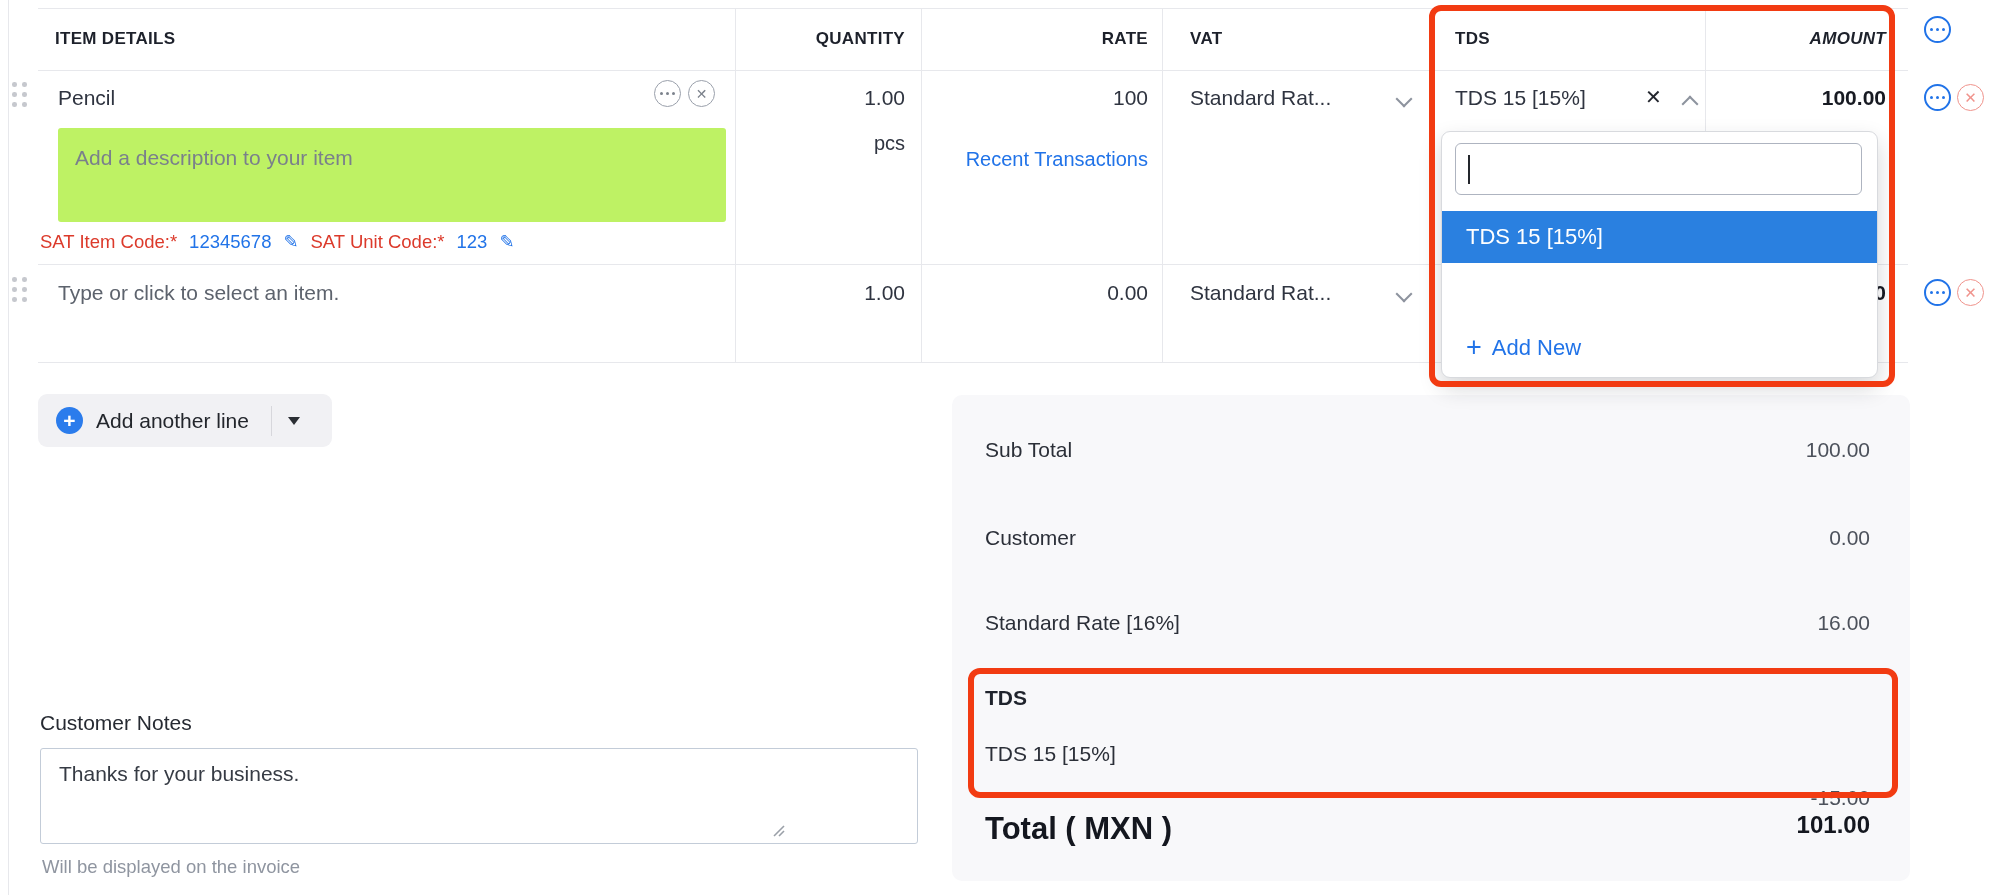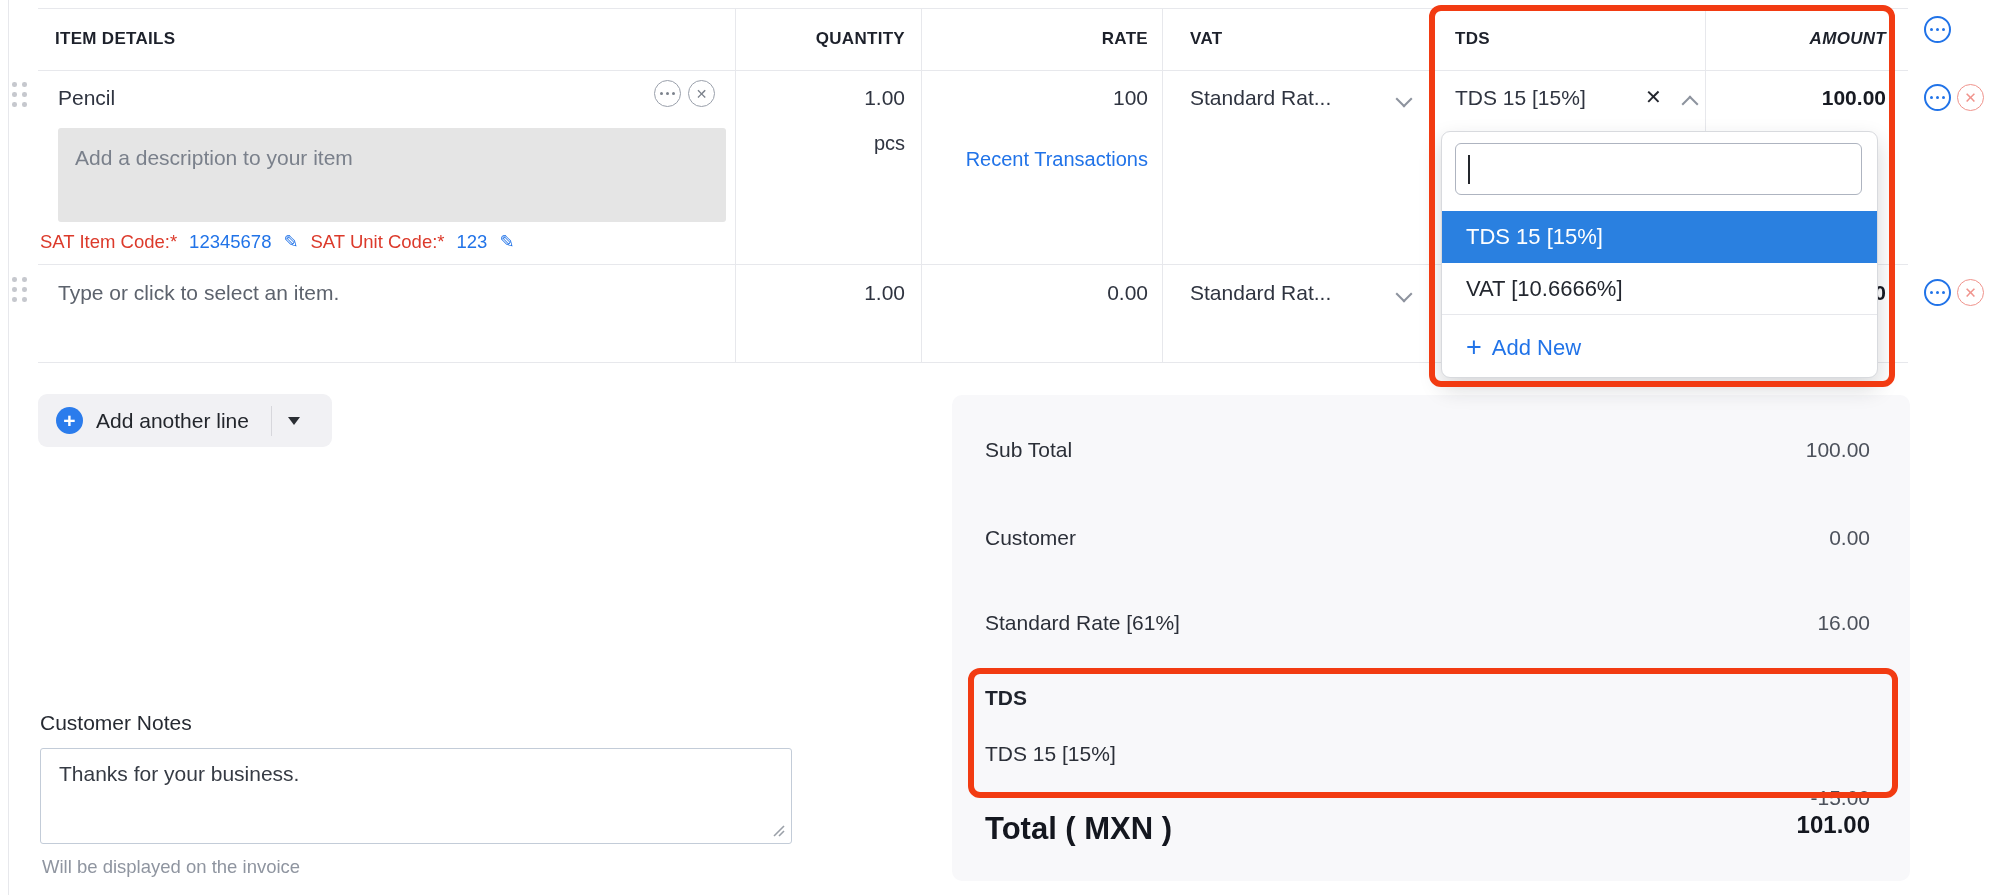--- a/index.html
+++ b/index.html
@@ -37,21 +37,21 @@
   .gray .dots i{background:#7c828c;}
   .blue .dots i{background:var(--accent-blue);}
   .xg{font-size:14px;line-height:1;color:#7c828c;}
   .xr{font-size:15px;line-height:1;color:var(--soft-danger-red);}
   
   .chev{position:absolute;width:10px;height:10px;border-right:2.3px solid #8d939e;border-bottom:2.3px solid #8d939e;cursor:pointer;}
   .chev.down{transform:rotate(45deg);}
   .chev.up{transform:rotate(-135deg);}
   .caret{width:0;height:0;border-left:6.5px solid transparent;border-right:6.5px solid transparent;border-top:8px solid #2b2e34;}
   
-  .descbox{position:absolute;background:#e5e5e5;border-radius:3px;cursor:text;}
+  .descbox{position:absolute;background:#bef264;border-radius:3px;cursor:text;}
   
   .annot{position:absolute;border:6px solid var(--annotation-red);border-radius:12px;z-index:40;pointer-events:none;box-sizing:border-box;}
   
   .ddpanel{position:absolute;background:#fff;border:1px solid #d8dade;border-radius:9px;z-index:30;
            box-shadow:0 10px 22px rgba(25,31,45,.18);box-sizing:border-box;}
   .ddsearch{position:absolute;left:13px;top:11px;width:407px;height:52px;border:1.5px solid #aeb4c0;border-radius:6px;
             box-sizing:border-box;font-size:22px;padding:0 12px;outline:none;font-family:inherit;background:#fff;}
   .ddcursor{position:absolute;left:26px;top:23px;width:2px;height:29px;background:#23262c;}
   .ddopt{position:absolute;left:0;width:100%;height:52px;line-height:52px;font-size:22px;padding-left:24px;
          box-sizing:border-box;white-space:nowrap;cursor:pointer;}
@@ -73,21 +73,21 @@
   .slabel{position:absolute;left:33px;font-size:21px;color:#2b2f38;white-space:nowrap;}
   .svalue{position:absolute;right:40px;font-size:21px;color:#4c515b;text-align:right;white-space:nowrap;}
   .discount-ctl{position:absolute;left:313px;top:117px;width:228px;height:56px;border:1px solid #c7ccd4;border-radius:7px;
                 display:flex;overflow:hidden;background:#fff;box-sizing:border-box;}
   .discount-ctl input{flex:1;min-width:0;border:none;outline:none;font-size:20px;padding:0 10px;font-family:inherit;}
   .discount-ctl .cur{width:114px;background:#ededf0;border-left:1px solid #c7ccd4;display:flex;align-items:center;
                      justify-content:center;gap:9px;font-size:20px;color:#23272e;cursor:pointer;}
   .discount-ctl .caret{border-left-width:5.5px;border-right-width:5.5px;border-top-width:7px;}
   
   .noteslabel{position:absolute;left:40px;top:711px;font-size:21px;color:#262a32;}
-  .notesarea{position:absolute;left:40px;top:748px;width:752px;height:96px;border:1px solid #c3ccd8;border-radius:3px;
+  .notesarea{position:absolute;left:40px;top:748px;width:878px;height:96px;border:1px solid #c3ccd8;border-radius:3px;
              box-sizing:border-box;font-size:21px;color:#363b44;padding:13px 18px;font-family:inherit;resize:none;outline:none;background:#fff;}
   .notesgrip{position:absolute;left:770px;top:822px;}
   .noteshelp{position:absolute;left:42px;top:856px;font-size:18.5px;color:#8f95a0;}
   .satrow{position:absolute;left:40px;top:231px;display:flex;align-items:center;gap:12px;font-size:18.5px;white-space:nowrap;}
   .satlabel{color:var(--sat-label-red);}
   .satval{color:var(--accent-blue);cursor:pointer;}
   .pencil{color:var(--accent-blue);font-size:18px;cursor:pointer;}
 </style>
 </head>
 <body>
@@ -201,21 +201,20 @@
       </span>
   </div>
   <div class="circ red" style="left:1957px;top:279px;">
     <span class="xr">✕</span>
   </div>
 
   <div class="ddpanel" style="left:1441px;top:131px;width:437px;height:247px;">
     <input class="ddsearch" type="text" value="" style="">
     <div class="ddcursor"></div>
     <div class="ddopt hl" style="top:79px;">TDS 15 [15%]</div>
-    <div class="ddopt plain" style="top:131px;">VAT [10.6666%]</div>
     <div class="ddadd" style="top:202px;">
       <span class="plus">+</span>
       <span>Add New</span>
     </div>
   </div>
 
   <div class="annot" style="left:1429px;top:5px;width:466px;height:382px;"></div>
 
   <div class="addbtn">
     <span class="pluscirc">
@@ -226,21 +225,21 @@
     <span class="caret"></span>
   </div>
 
   <div class="sumpanel">
     <div class="slabel" style="top:43px;">Sub Total</div>
     <div class="svalue" style="top:43px;">100.00</div>
 
     <div class="slabel" style="top:131px;">Customer</div>
     <div class="svalue" style="top:131px;">0.00</div>
 
-    <div class="slabel" style="top:216px;">Standard Rate [61%]</div>
+    <div class="slabel" style="top:216px;">Standard Rate [16%]</div>
     <div class="svalue" style="top:216px;">16.00</div>
 
     <div class="slabel bold" style="top:291px;color:#1f232c;">TDS</div>
     <div class="slabel" style="top:347px;">TDS 15 [15%]</div>
     <div class="svalue" style="top:347px;margin-top:44px;">-15.00</div>
 
     <div class="annot" style="left:16px;top:273px;width:930px;height:130px;"></div>
 
     <div class="slabel bold" style="top:416px;font-size:31px;color:#14171f;">Total ( MXN )</div>
     <div class="svalue bold" style="top:416px;font-size:24px;color:#14171f;">101.00</div>

